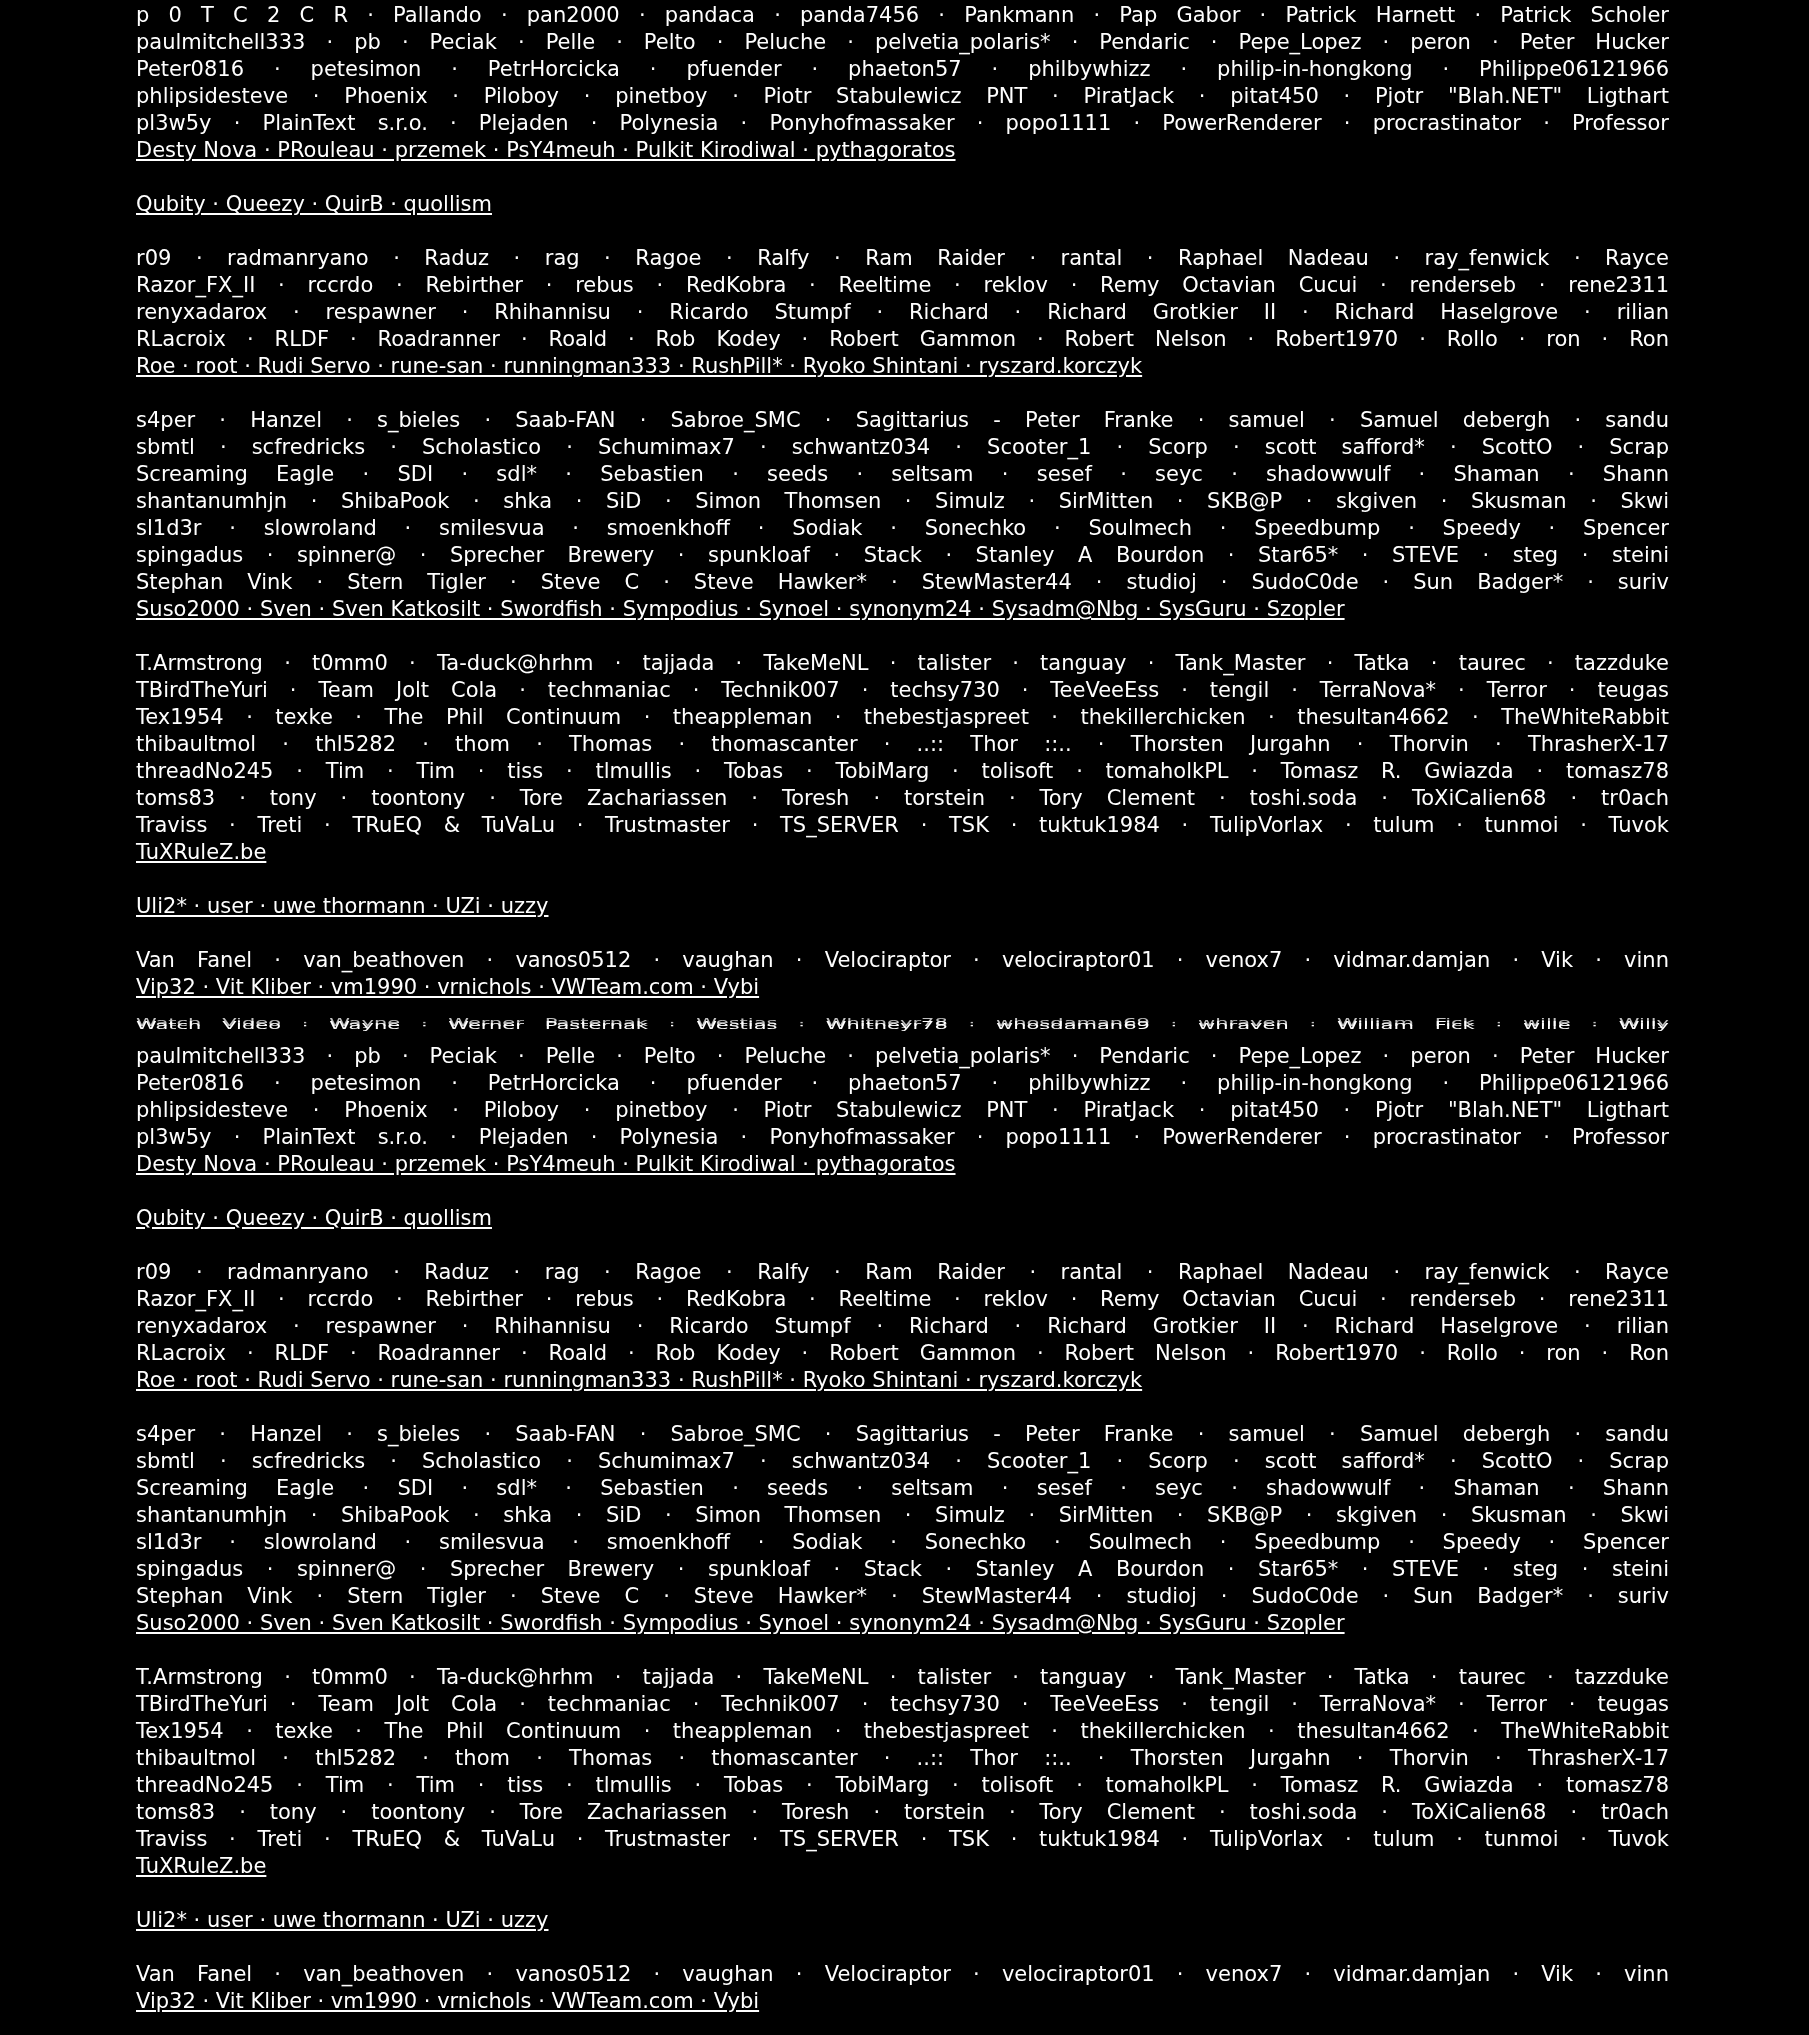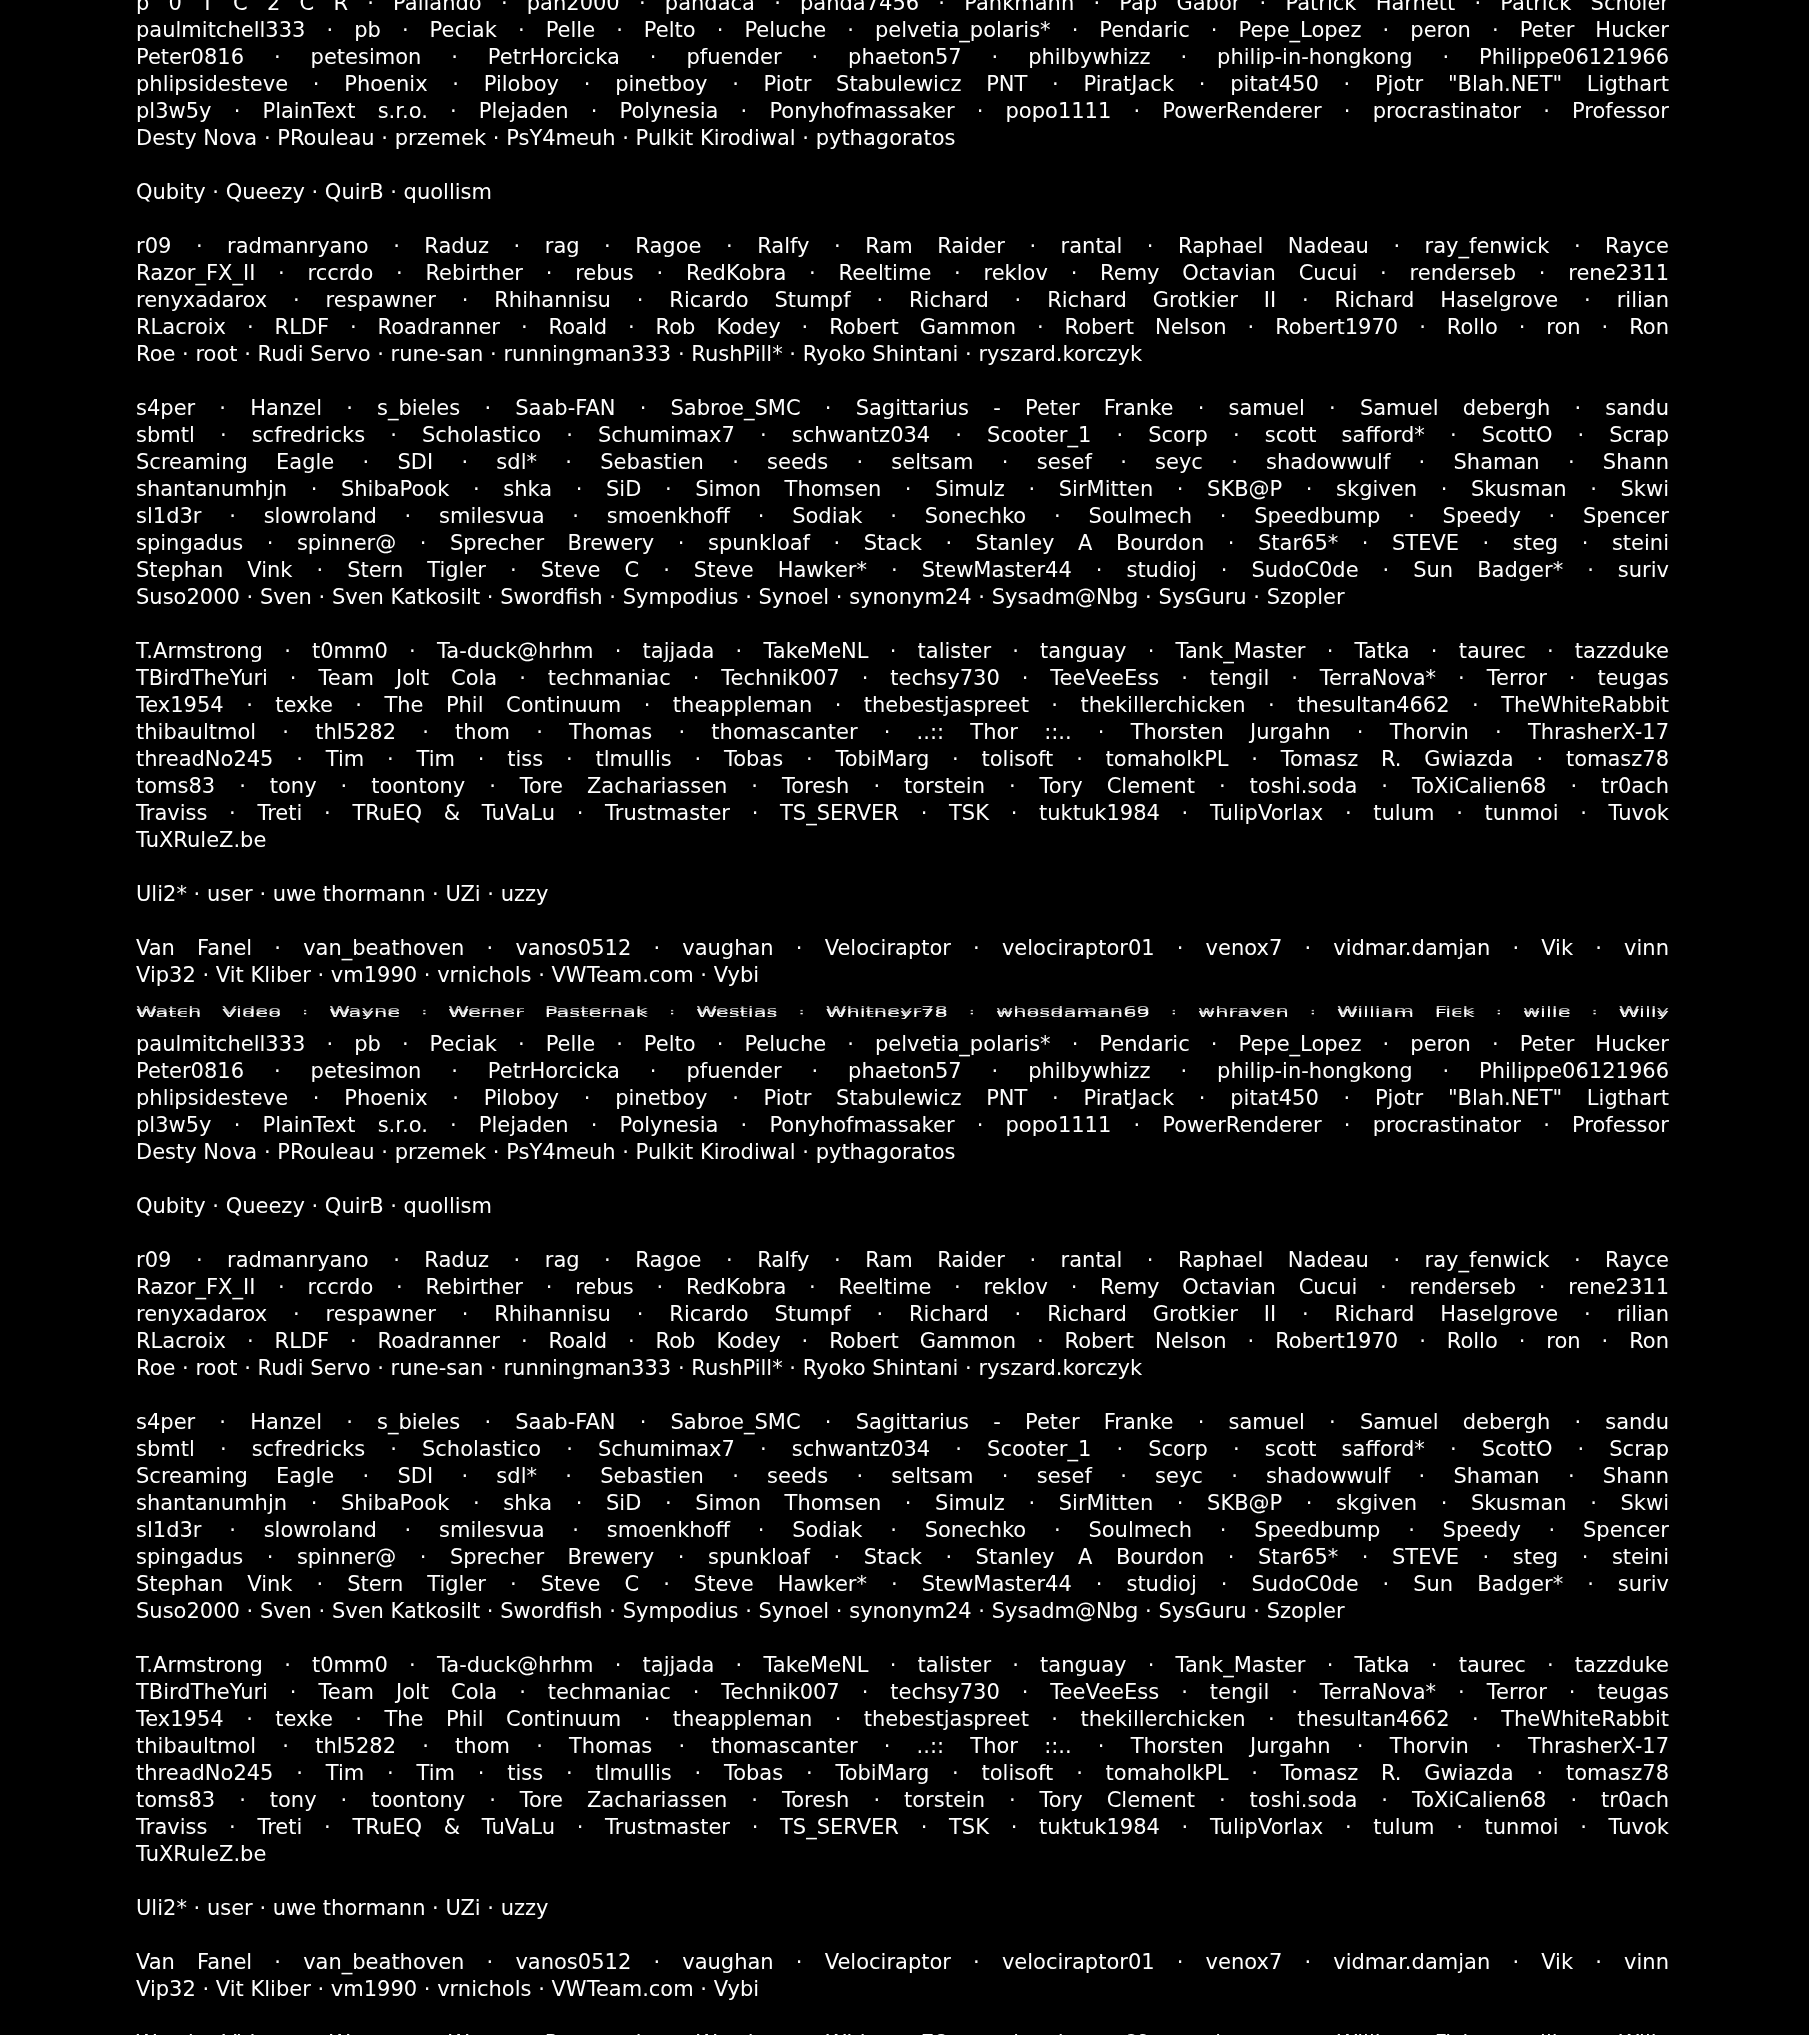--- a/index.html
+++ b/index.html
@@ -6,21 +6,21 @@
     margin: 0;
     padding: 0;
     background: #000000;
     width: 1809px;
     height: 2035px;
     overflow: hidden;
   }
   .page {
     position: absolute;
     left: 136px;
-    top: 4px;
+    top: 16px;
     width: 1533px;
     height: 1771px;
   }
   .block {
     position: absolute;
     left: 0;
     width: 100%;
   }
   .b0 { top: -13.6px; }
   .b1 { top: 1000px; }
@@ -33,20 +33,21 @@
     line-height: 27px;
     font-weight: normal;
     color: #ffffff;
     text-align: justify;
     text-align-last: justify;
     width: 100%;
   }
   .ln.e {
     text-align: justify;
     text-align-last: auto;
+    text-decoration: underline;
   }
   .hidden-line { visibility: hidden; }
   
   .garble {
     position: relative;
     height: 27px;
     overflow: visible;
   }
   .garble .gA,
   .garble .gB {

